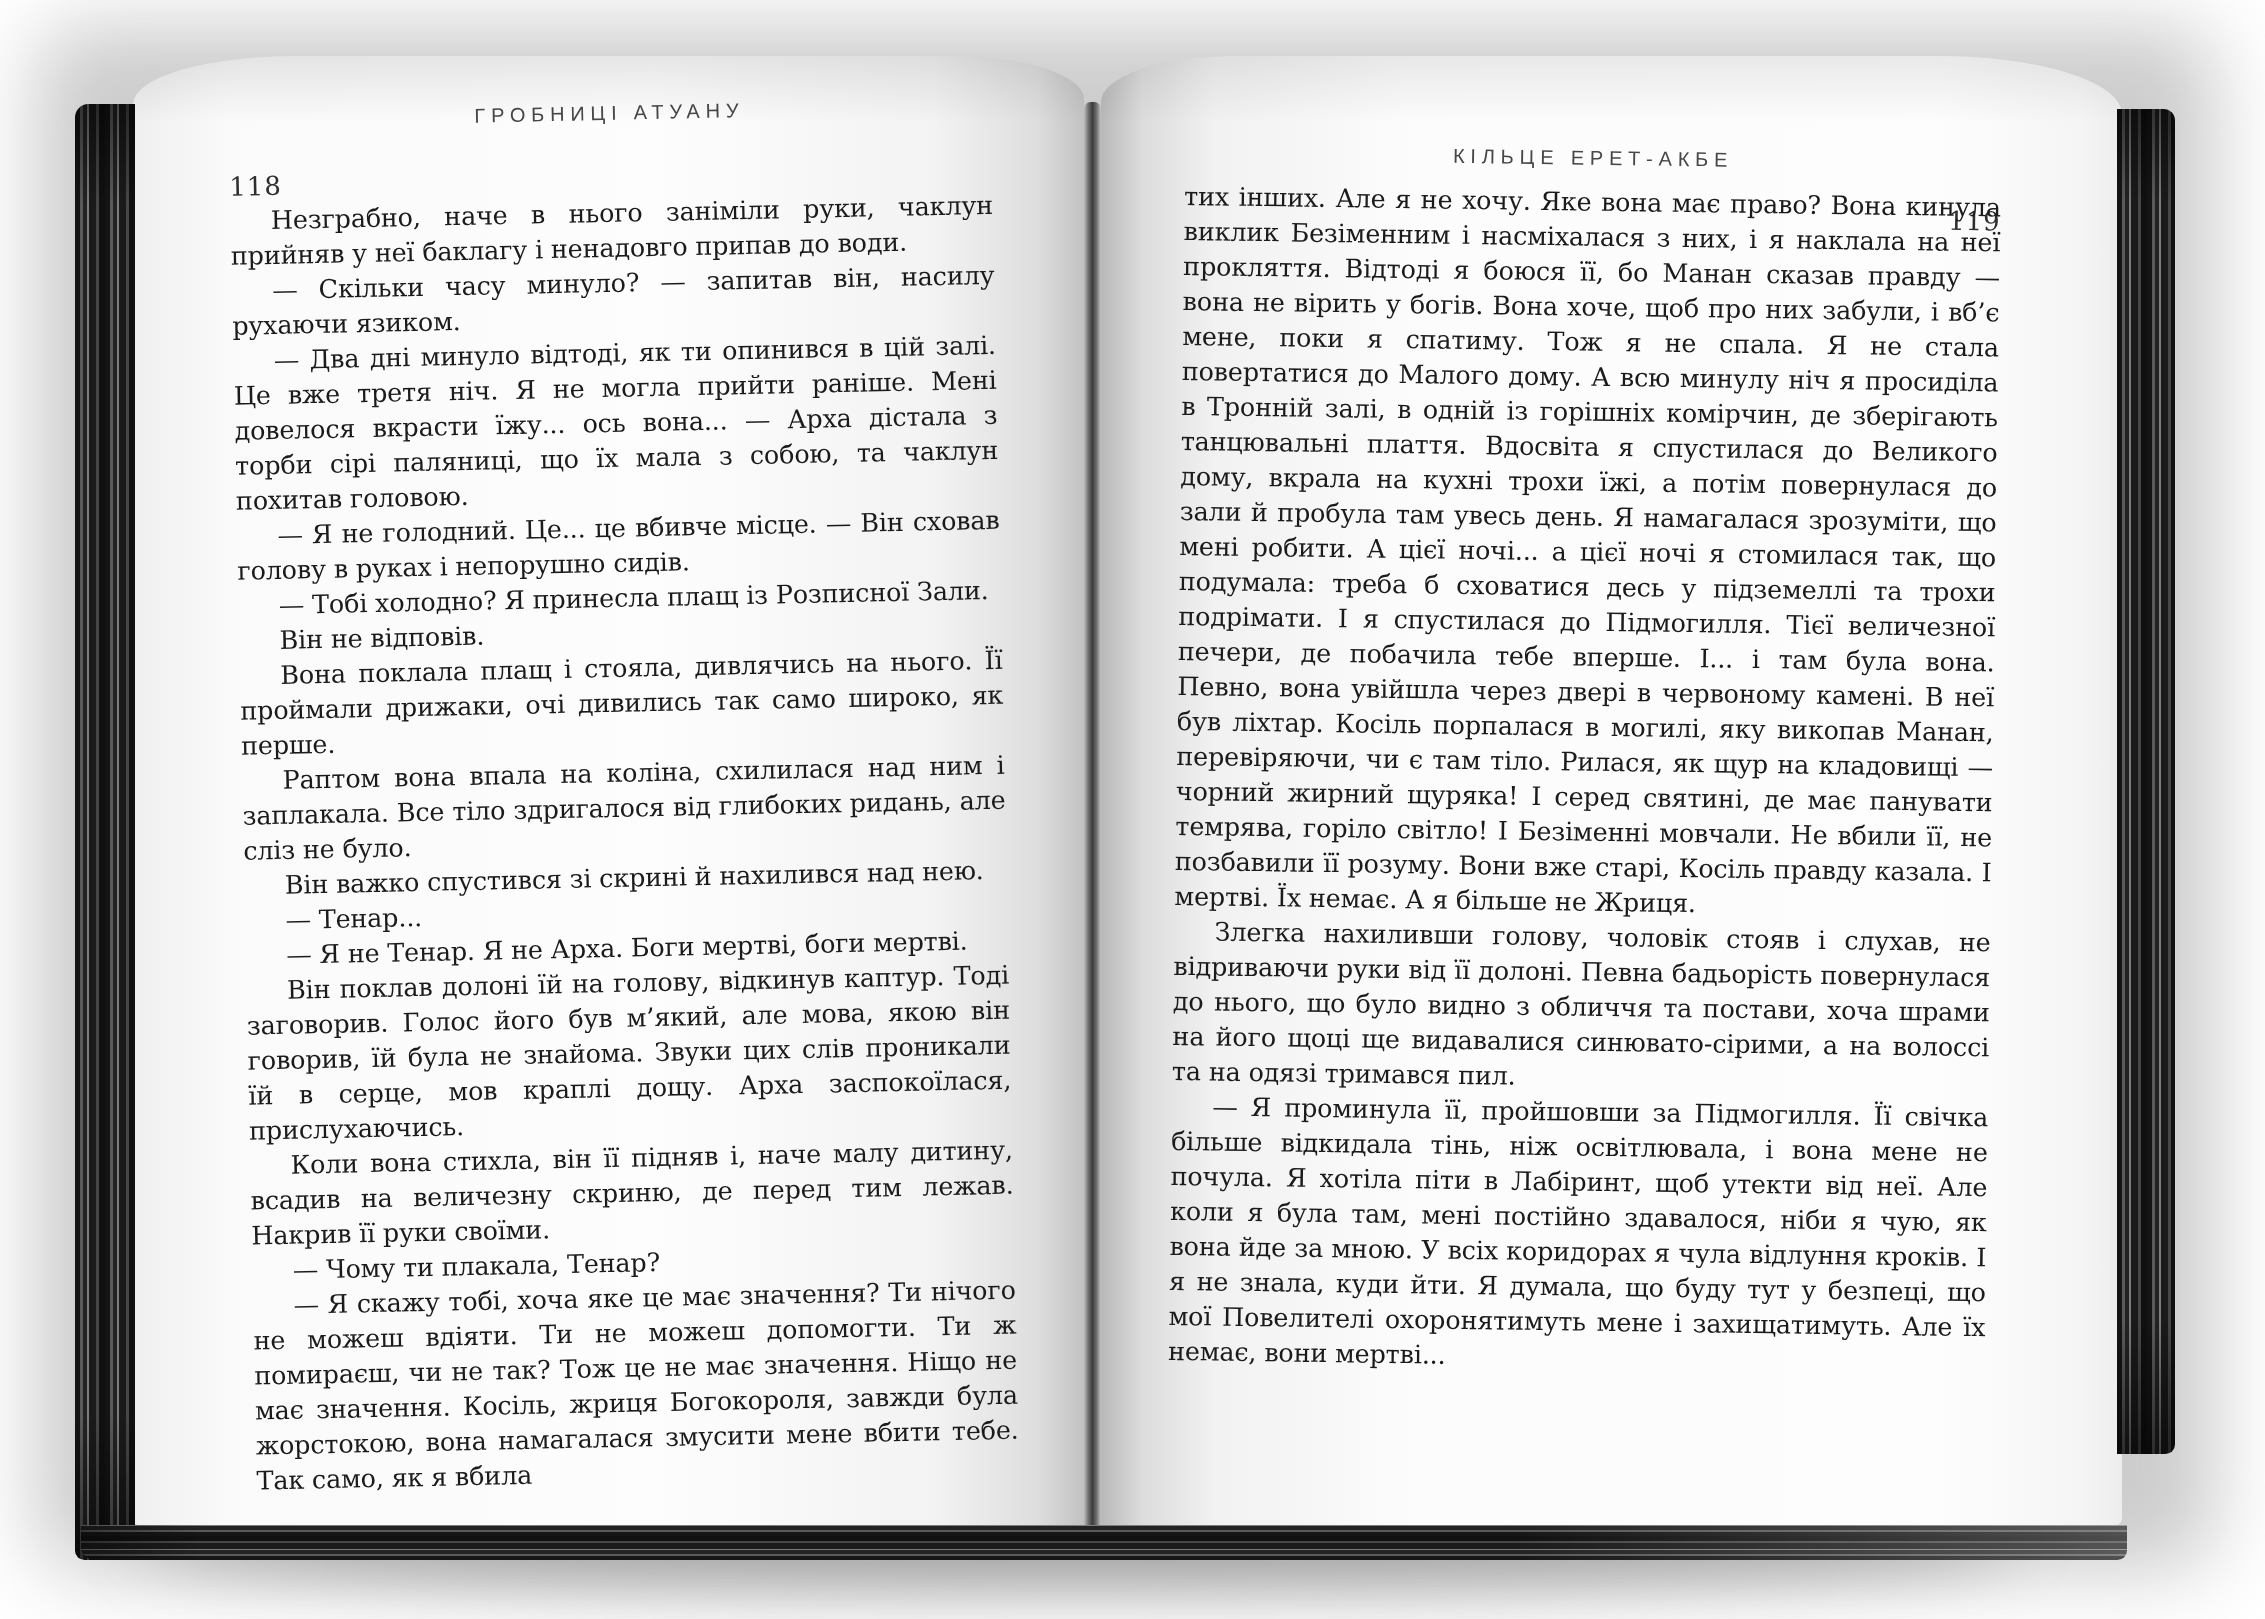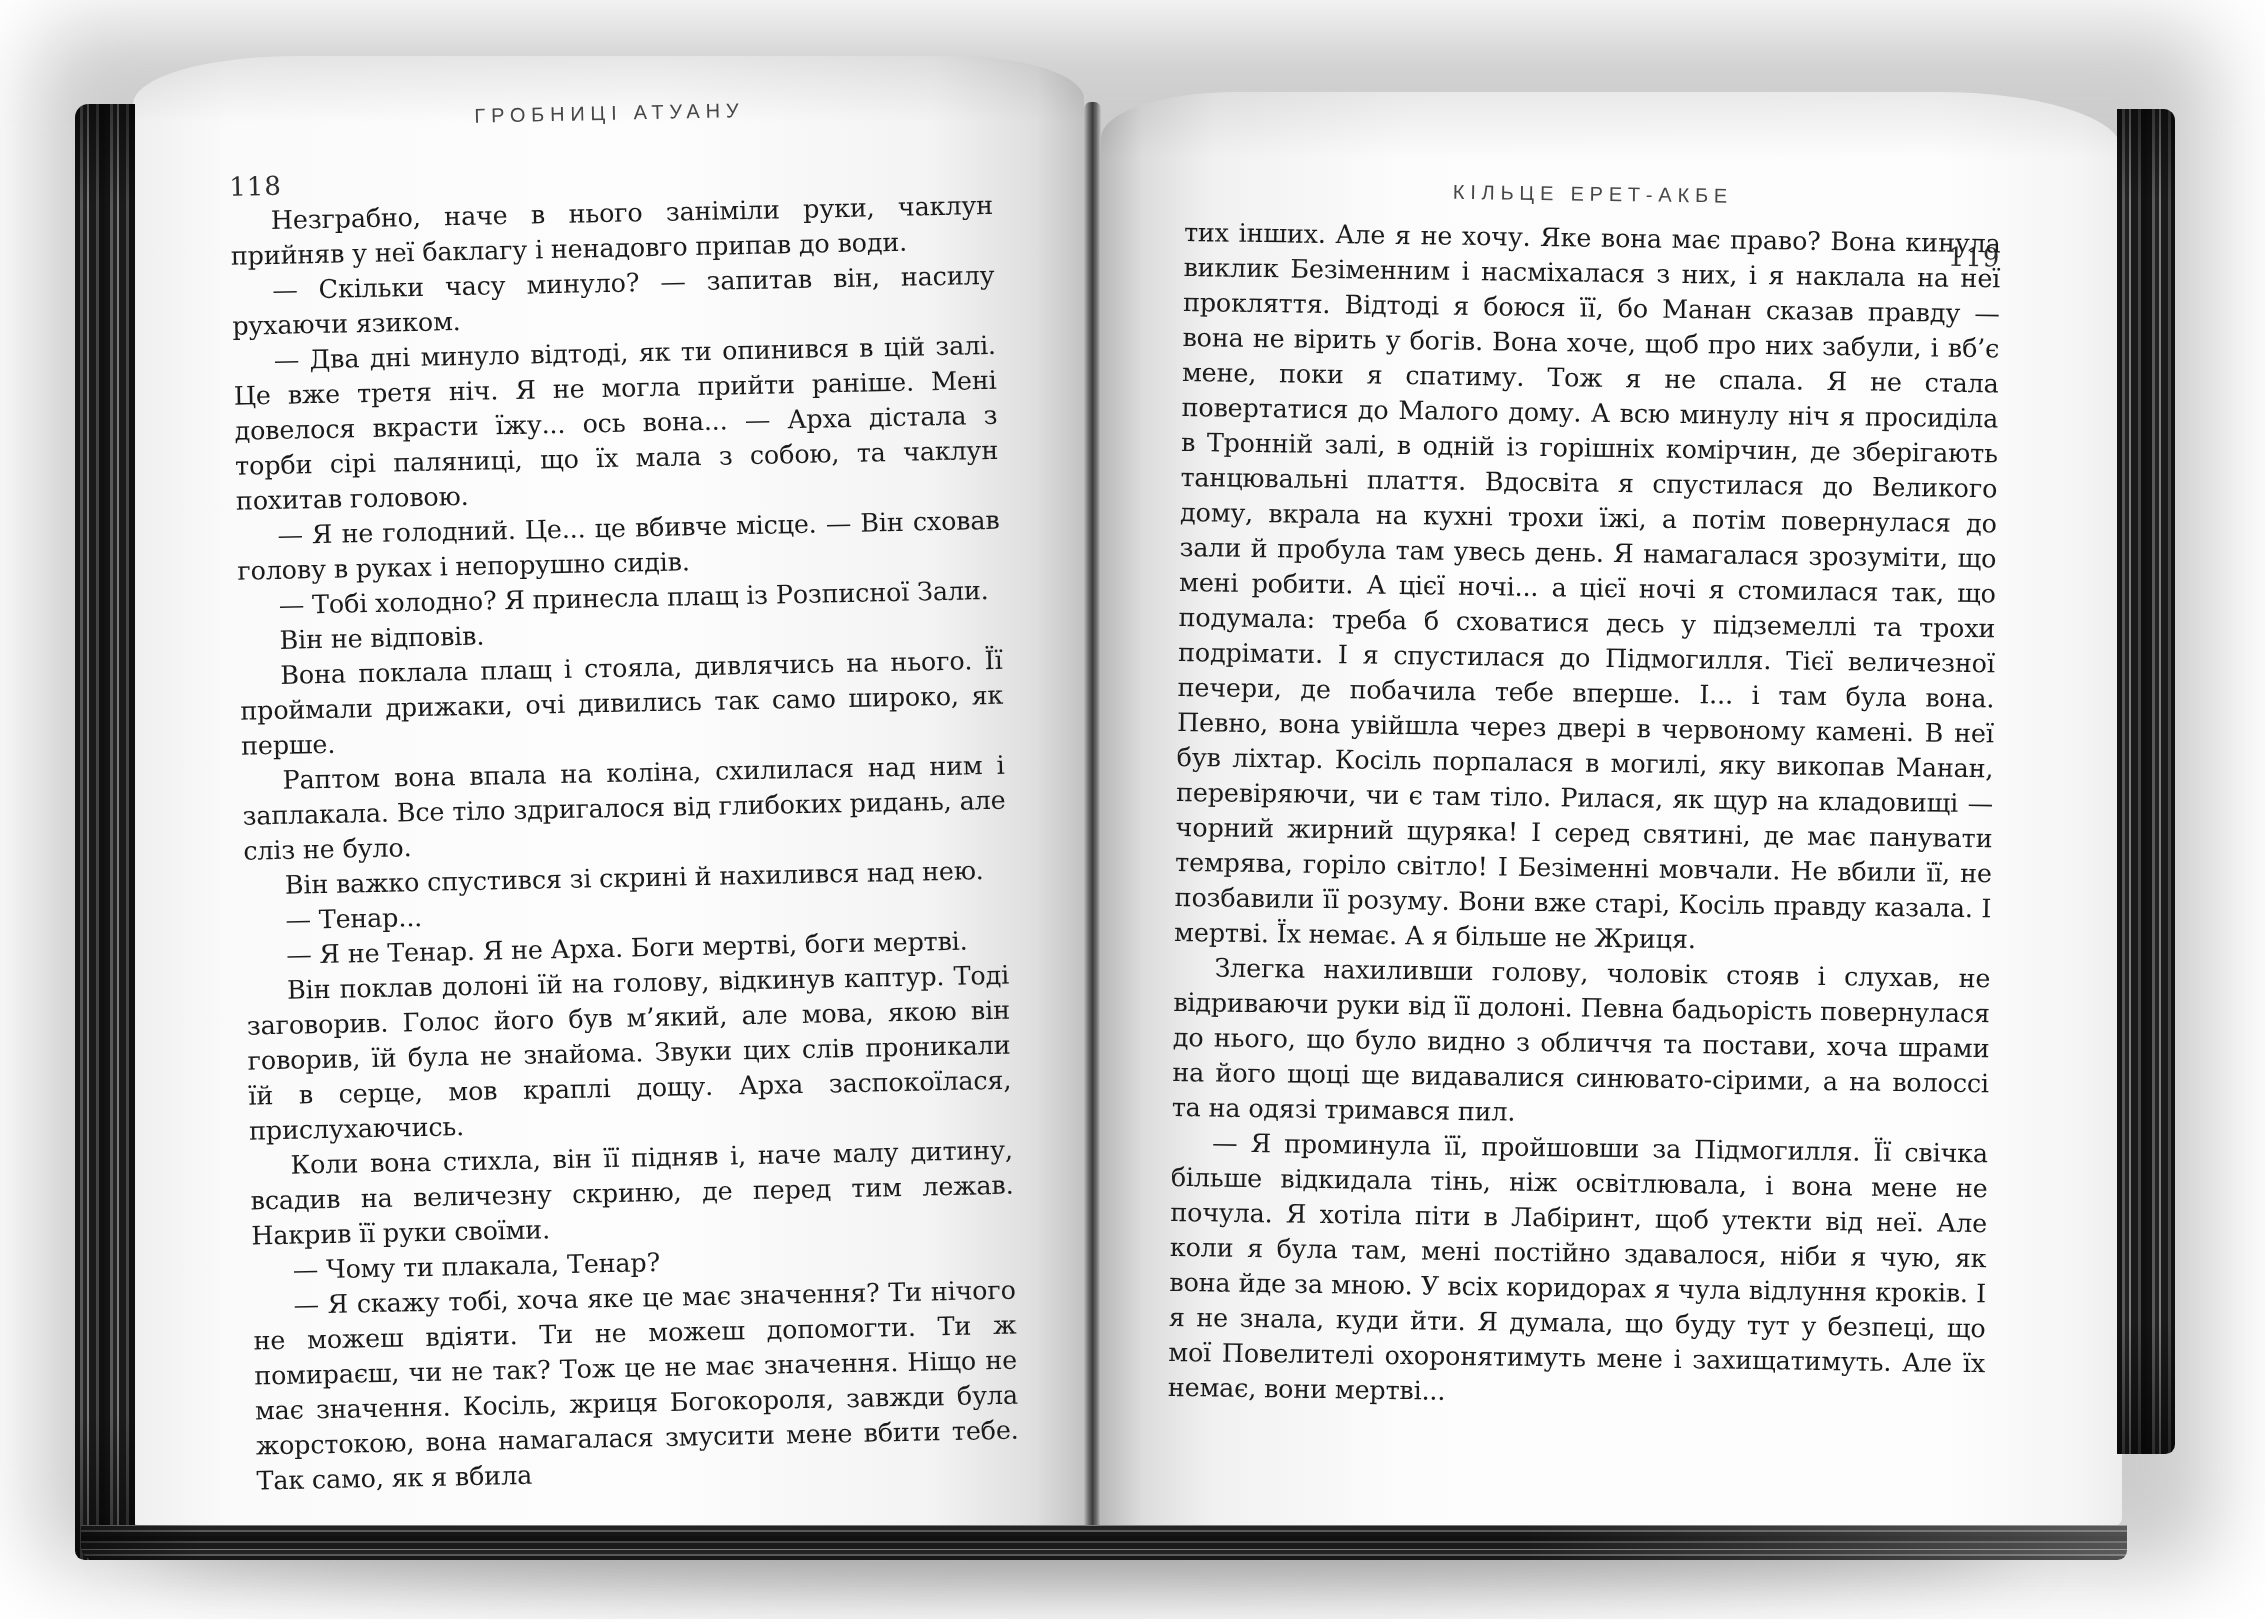--- a/index.html
+++ b/index.html
@@ -34,21 +34,21 @@
     border-top-left-radius:163px 48px;border-top-right-radius:134px 43px;
     border-bottom-left-radius:7.7px;
     background:
       linear-gradient(180deg,rgba(0,0,0,.09),rgba(0,0,0,0) 67px),
       linear-gradient(90deg,#efefef 0%,#fafafa 10%,#fdfdfd 55%,#f3f3f3 84%,#dedede 95%,#c2c2c2 100%);}
   .page-right{flex:1;
     border-top-left-radius:134px 46px;border-top-right-radius:183px 58px;
     border-bottom-right-radius:7.7px;
     background:
       linear-gradient(180deg,rgba(0,0,0,.08),rgba(0,0,0,0) 67px),
-      linear-gradient(90deg,#b8b8b8 0%,#dcdcdc 4%,#f1f1f1 11%,#fcfcfc 30%,#fdfdfd 82%,#f5f5f5 96%,#ededed 100%); margin-top: 36px;}
+      linear-gradient(90deg,#b8b8b8 0%,#dcdcdc 4%,#f1f1f1 11%,#fcfcfc 30%,#fdfdfd 82%,#f5f5f5 96%,#ededed 100%);}
   .gutter{flex:0 0 17.3px;margin-top:46px;border-radius:6.7px 6.7px 0 0;
     background:linear-gradient(90deg,#bdbdbd 0,#6a6a6a 28%,#3c3c3c 50%,#6f6f6f 74%,#c6c6c6 100%);}
 
   
   .inner{position:absolute;inset:0;}
   .inner-left{padding:0 82px 0 106px;transform:rotate(-1.2deg);transform-origin:50% 40%;}
   .inner-right{padding:0 127px 0 77px;transform:rotate(0.8deg);transform-origin:50% 40%;}
 
   .running-head{position:relative;text-align:center;
     font-family:"Liberation Sans",sans-serif;font-size:20px;letter-spacing:5.8px;

